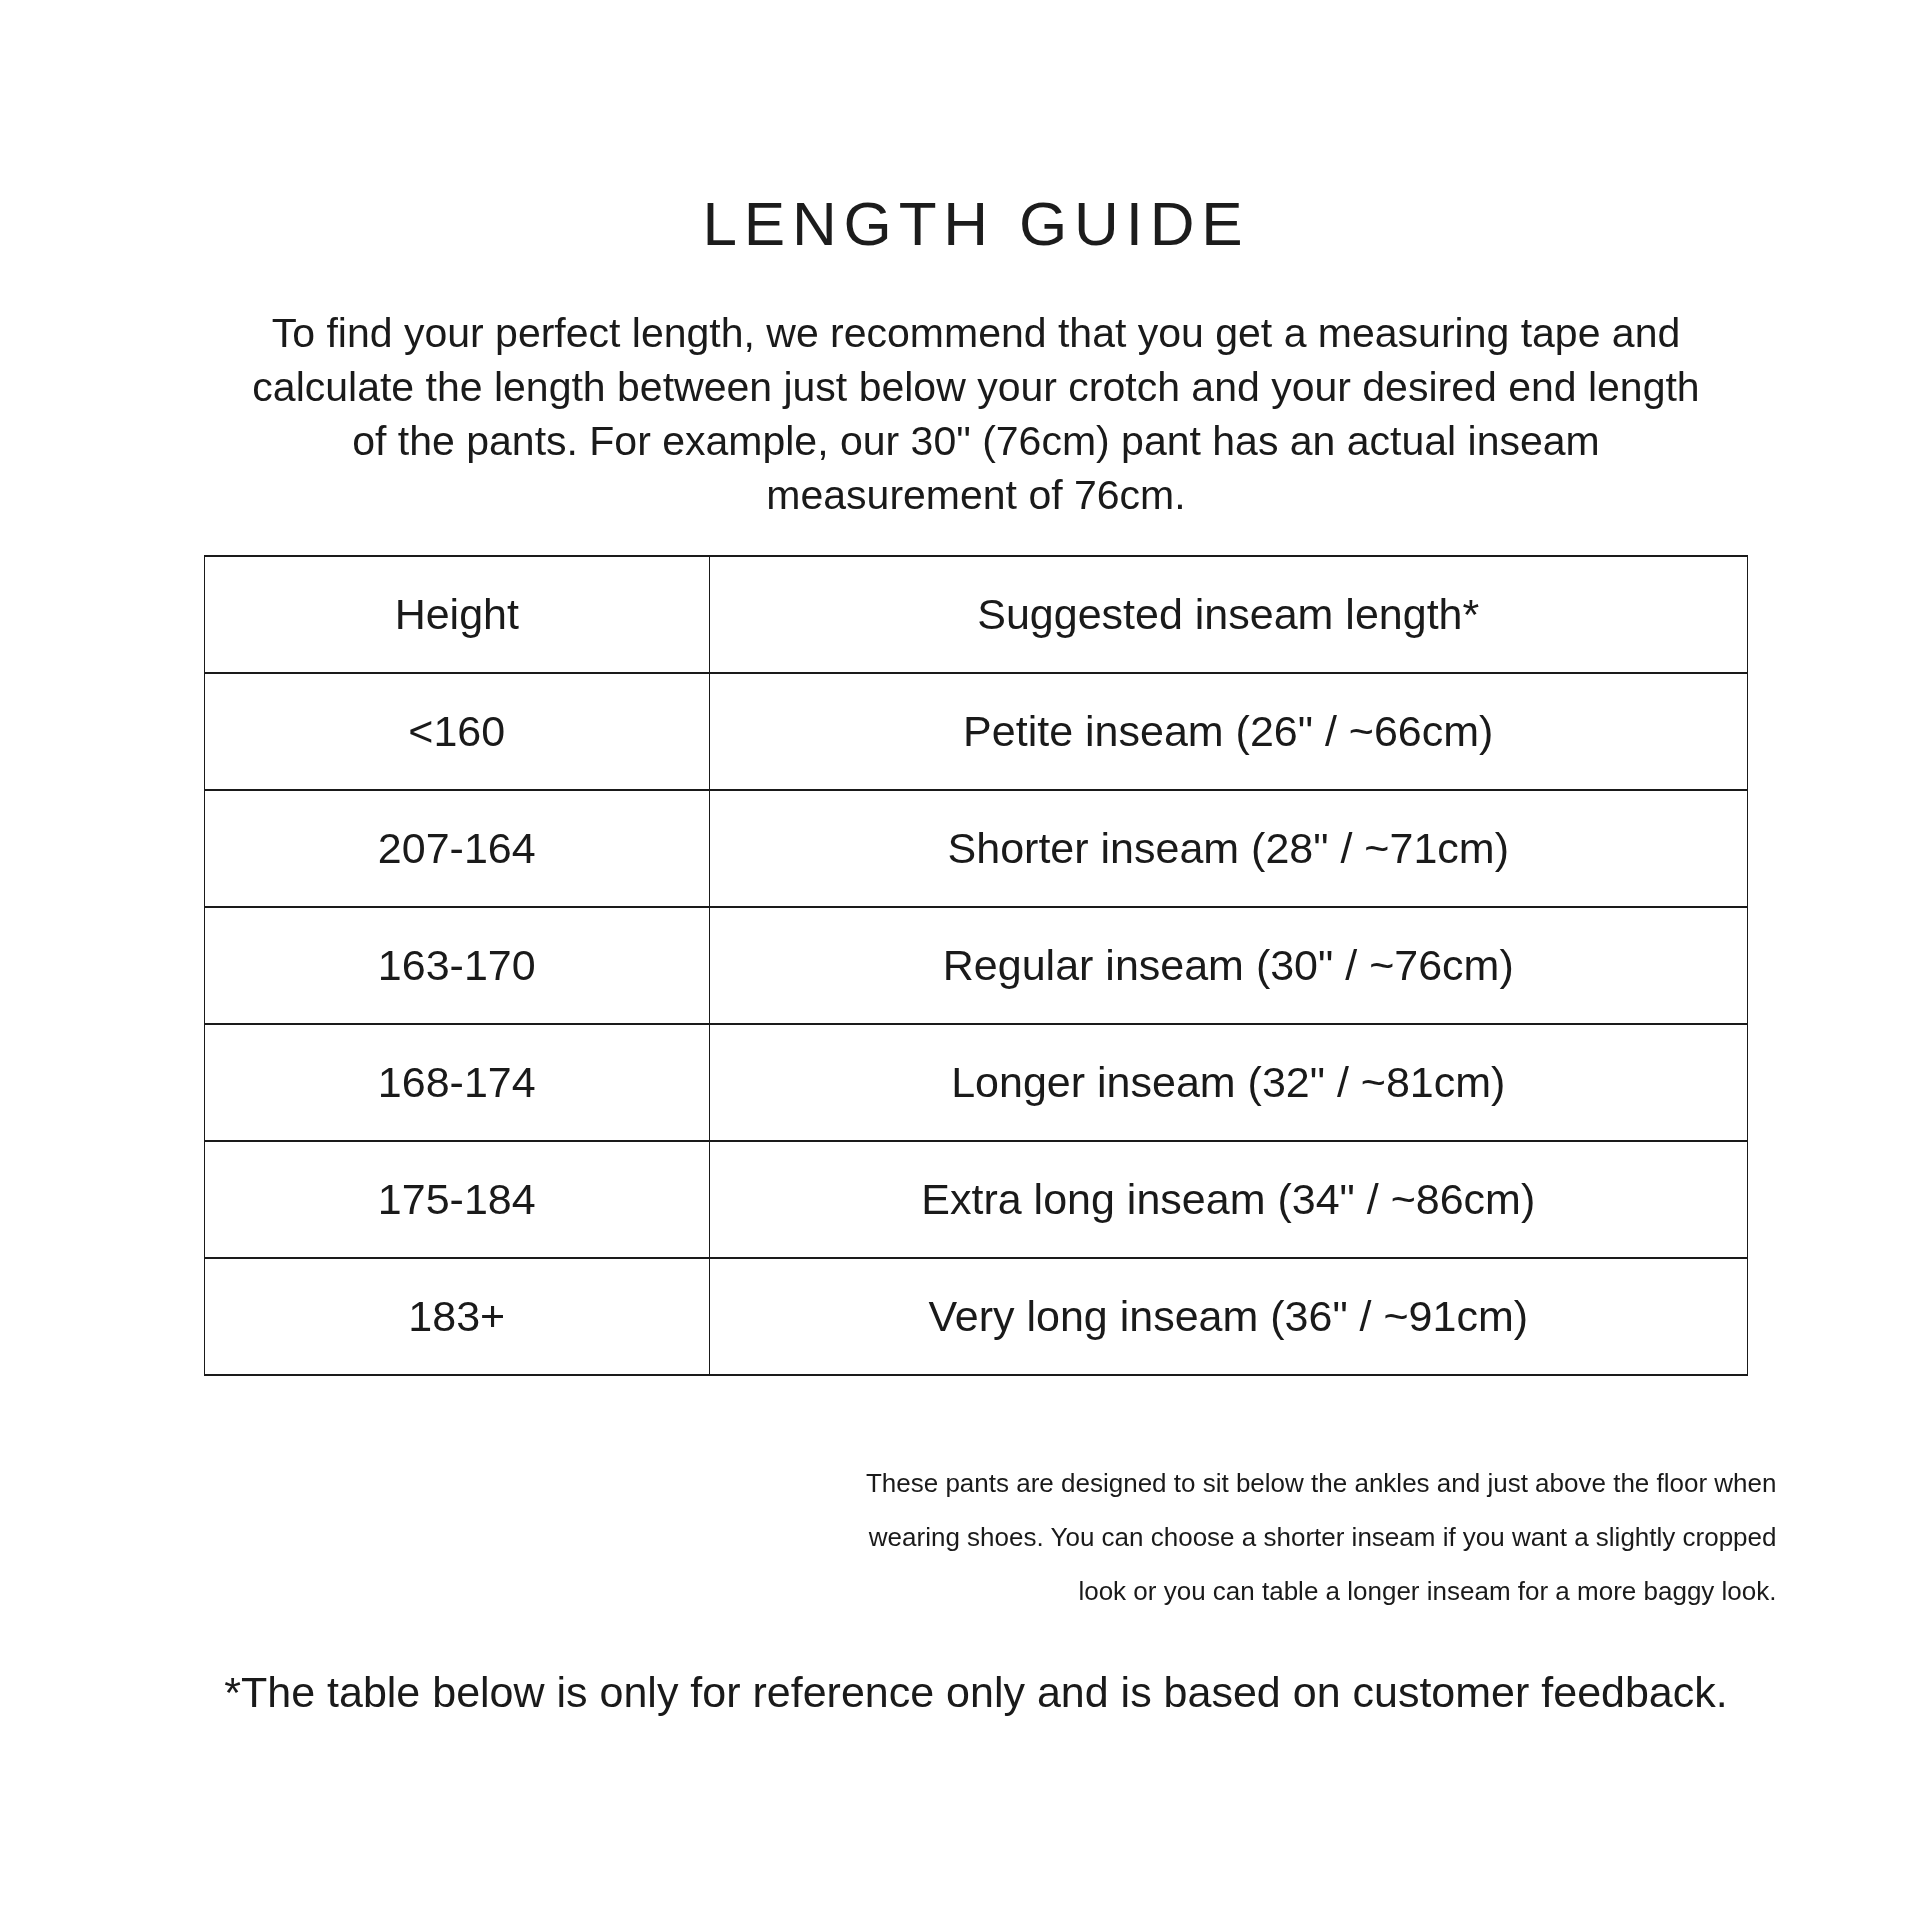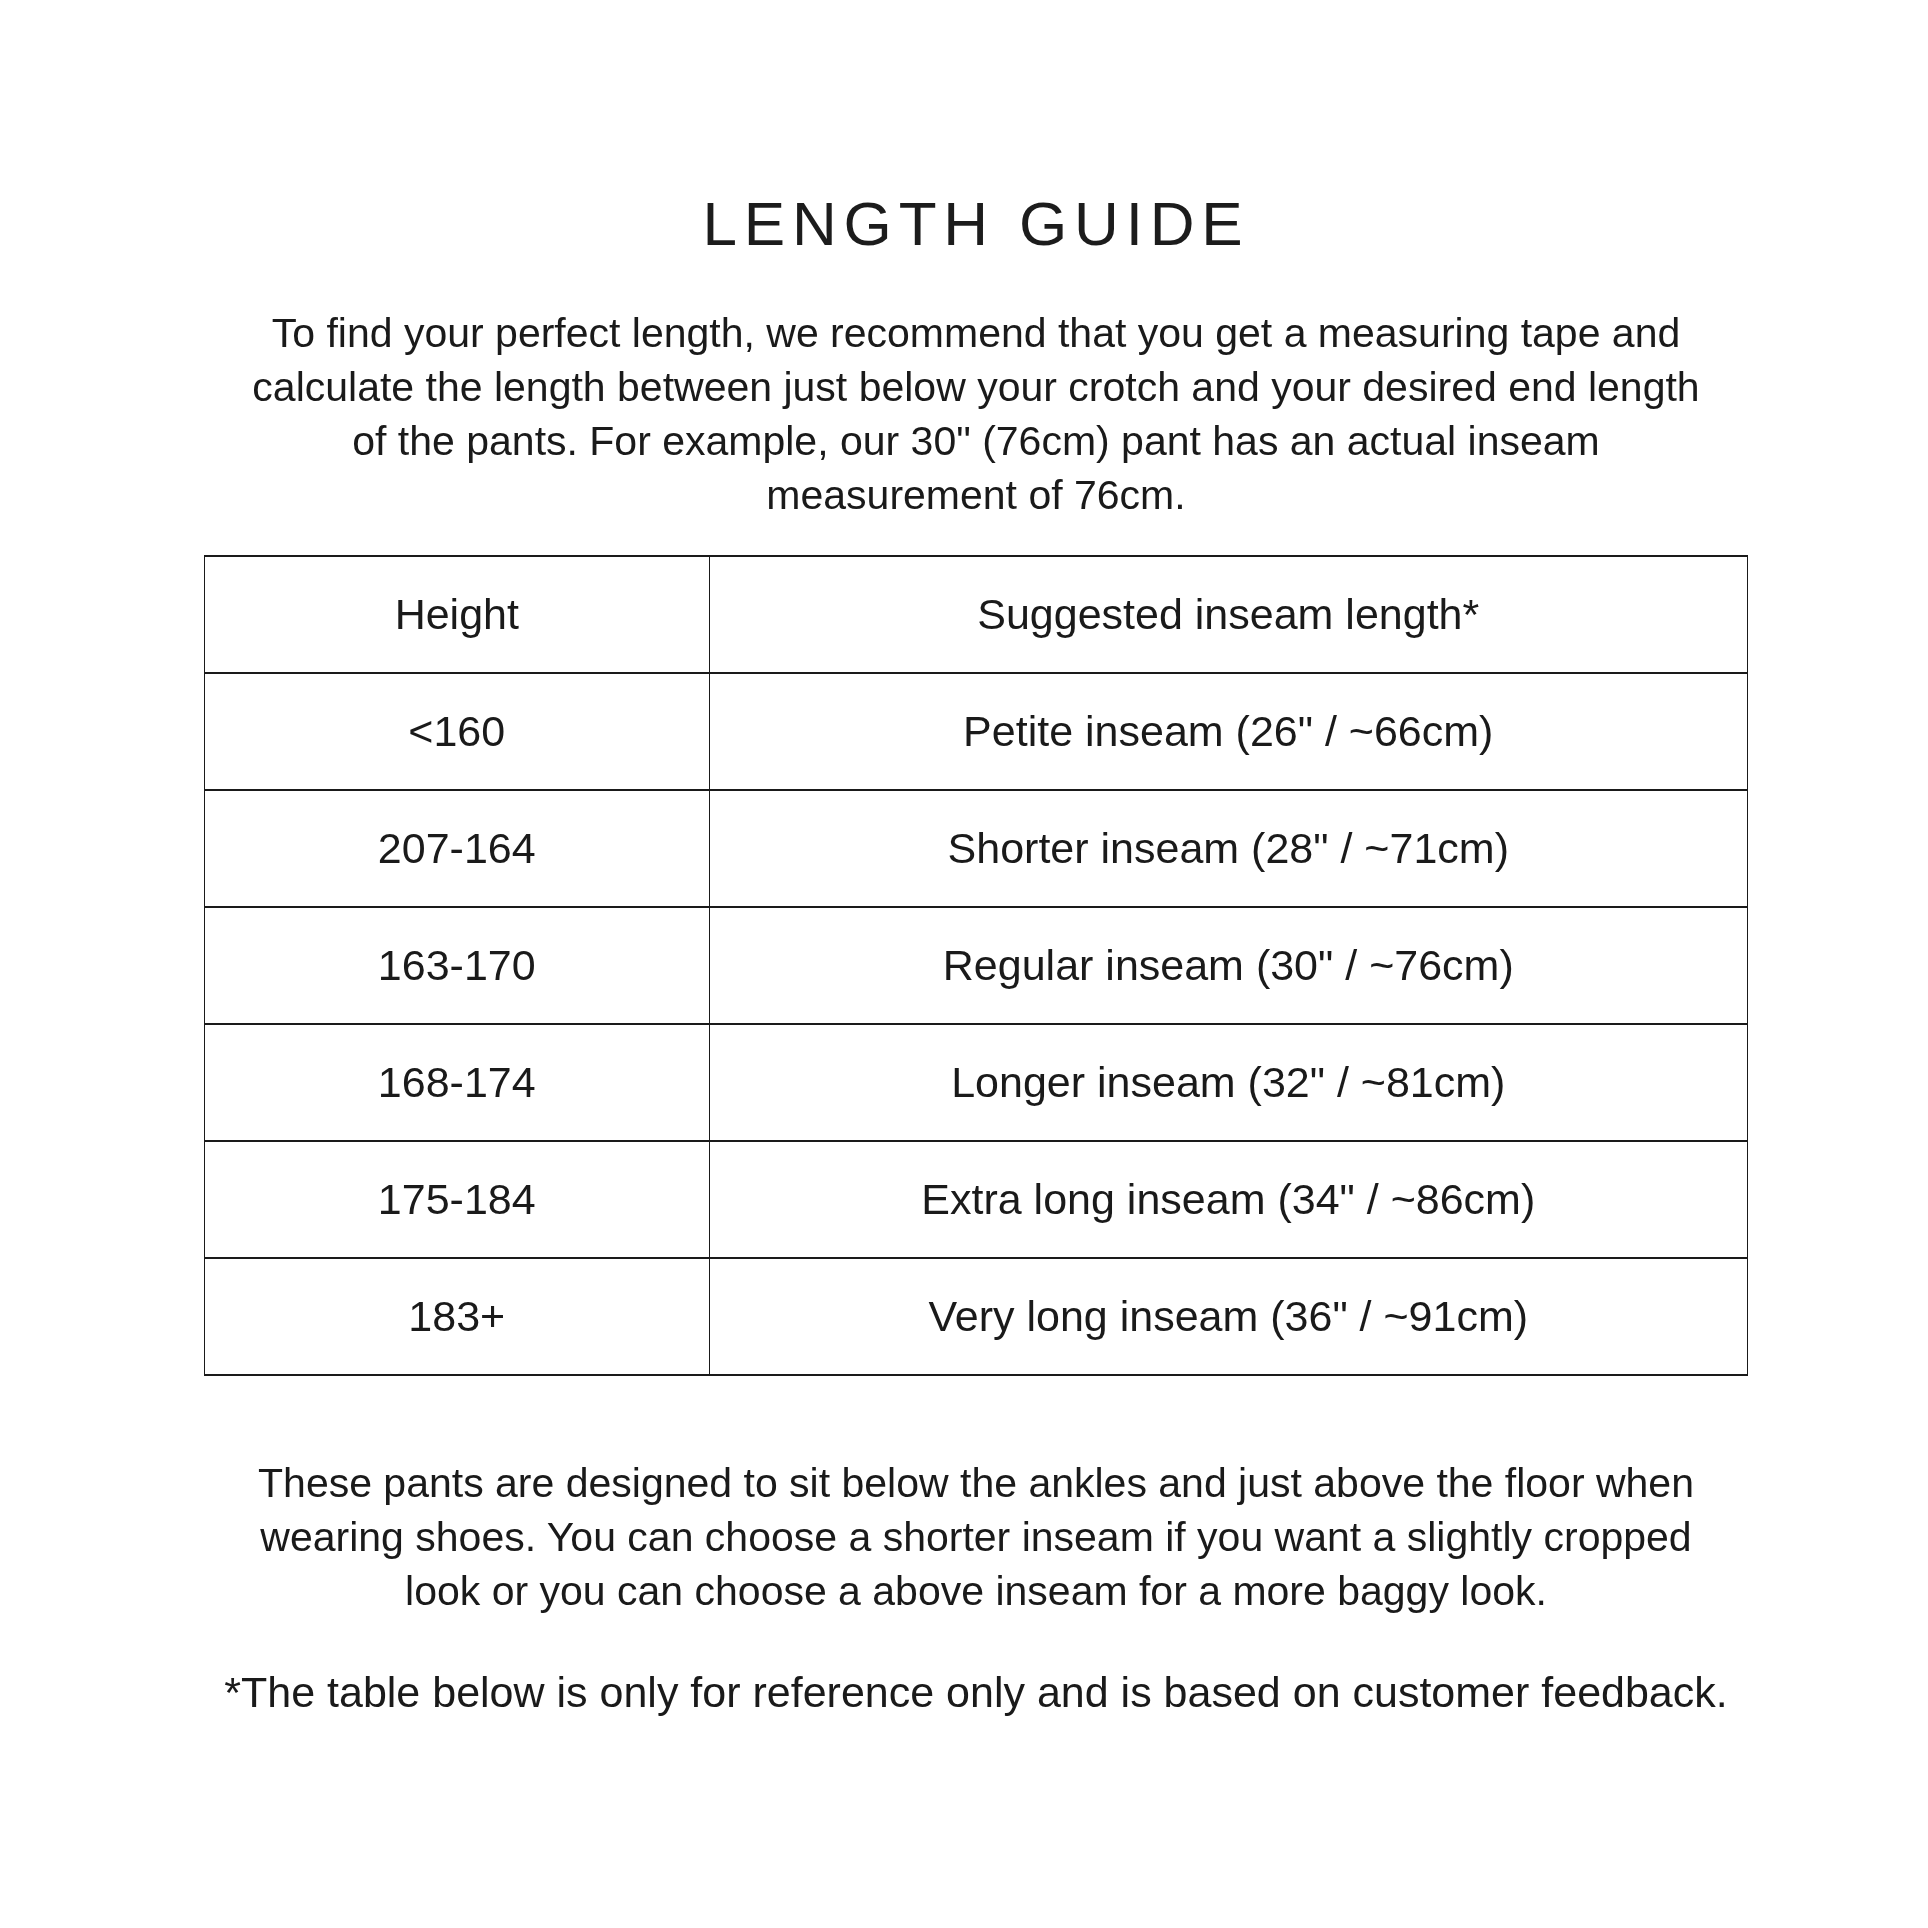--- a/index.html
+++ b/index.html
@@ -54,23 +54,23 @@
     vertical-align: middle;
     height: 115px;
     padding: 0 19px;
     margin-left: 45px;
   }
   .col-height { width: 32.7%; }
   .col-inseam { width: 67.3%; }
   .note {
     margin: 80px auto 0 auto;
     width: 1601px;
-    font-size: 41px;
+    font-size: 26px;
     line-height: 54px;
-    text-align: center;
+    text-align: right;
   }
   .footnote {
     margin: 47px auto 0 auto;
     width: 1695px;
     font-size: 43px;
     line-height: 54px;
     text-align: center;
   }
 </style>
 </head>
@@ -122,19 +122,19 @@
       <tr>
         <td>183+</td>
         <td>Very long inseam (36" / ~91cm)</td>
       </tr>
     </tbody>
   </table>
 
   <div class="note">
     <div>These pants are designed to sit below the ankles and just above the floor when</div>
     <div>wearing shoes. You can choose a shorter inseam if you want a slightly cropped</div>
-    <div>look or you can choose a above inseam for a more baggy look.</div>
+    <div>look or you can table a longer inseam for a more baggy look.</div>
   </div>
 
   <div class="footnote">*The table below is only for reference only and is based on customer feedback.</div>
 
 </div>
 
 
 </body></html>

